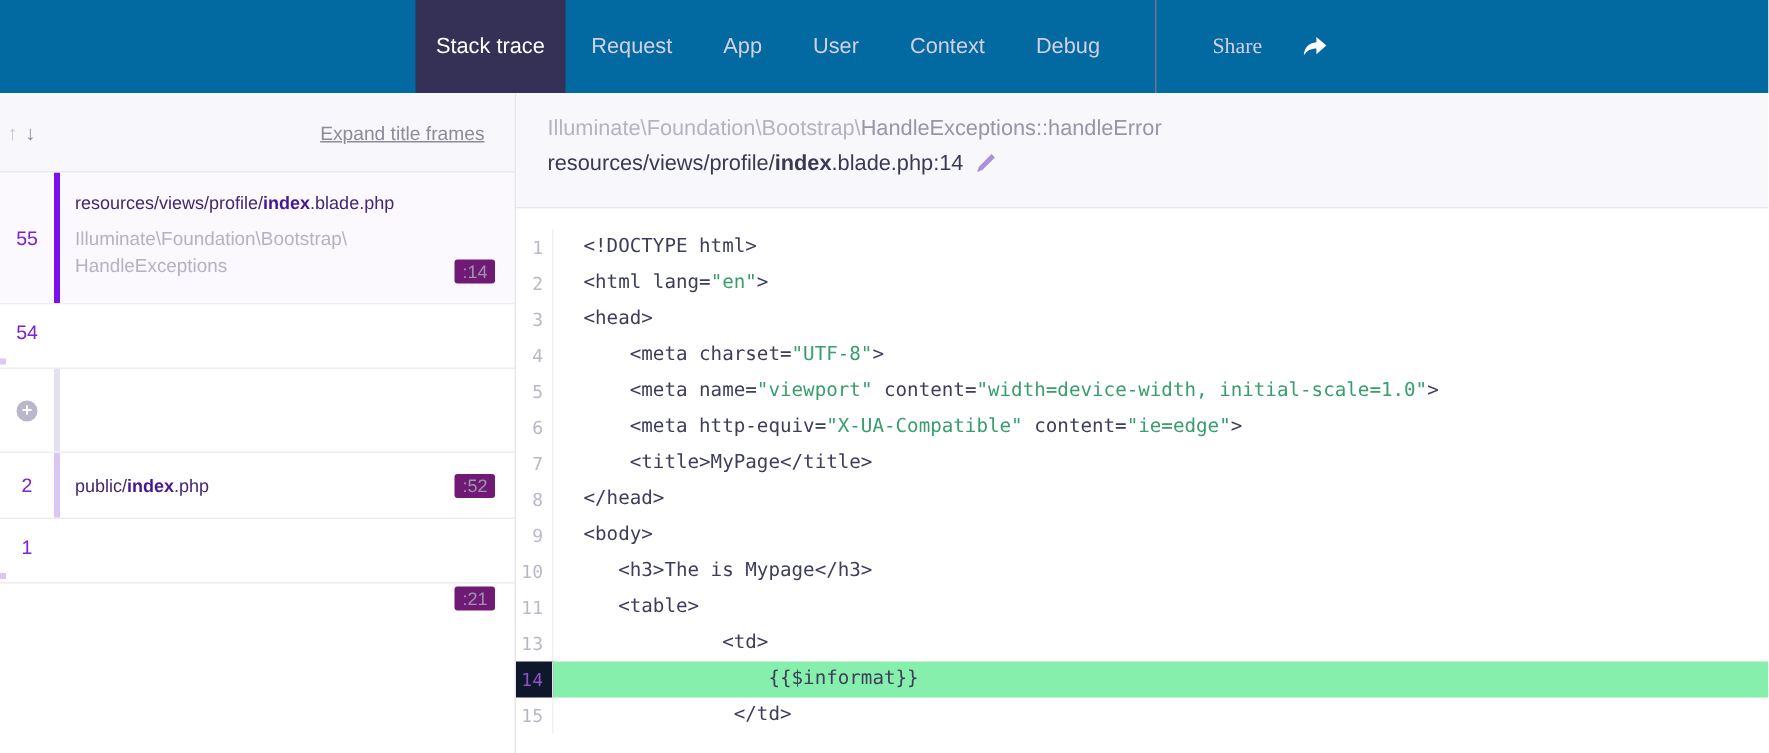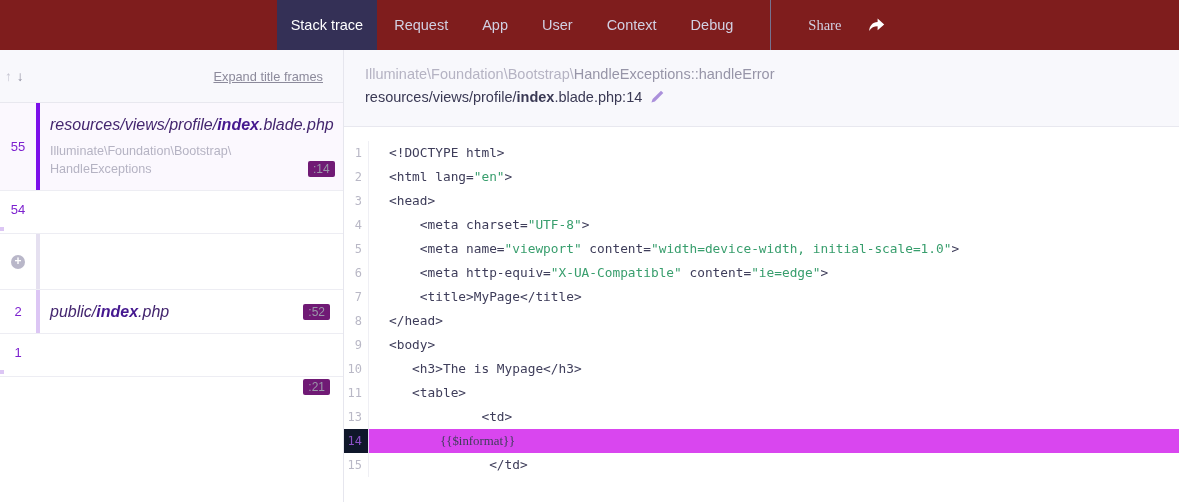--- a/index.html
+++ b/index.html
@@ -1,20 +1,20 @@
 <!DOCTYPE html>
 <html><head>
 <meta charset="utf-8">
 <style>
   * { margin:0; padding:0; box-sizing:border-box; }
   html,body { width:1179px; height:502px; overflow:hidden; background:#fff;
               font-family:"Liberation Sans", sans-serif; }
 
   
-  .topbar { height:50px; background:#7f1d1d; display:flex; justify-content:center;
+  .topbar { height:62px; background:#0369a1; display:flex; justify-content:center;
             align-items:stretch; }
   .tabs-group { display:flex; }
   .tab { display:flex; align-items:center; padding:0 17px; color:#d2d0e2;
          font-size:14.5px; cursor:pointer; white-space:nowrap; }
   .tab.active { background:#343056; color:#ffffff; padding:0 14px; }
   .tab-divider { width:1px; background:#75728f; margin:0 20px; }
   .share-btn { display:flex; align-items:center; gap:27px; padding:0 17px;
                color:#d2d0e2; font-size:14.5px; cursor:pointer;font-family:Liberation Serif, serif; }
   .share-btn svg { display:block; }
 
@@ -40,21 +40,21 @@
   .fnum { width:36px; flex:0 0 36px; display:flex; align-items:center;
           justify-content:center; color:#7d22cf; font-size:13px; }
   .faccent { width:4px; flex:0 0 4px; background:#dcc6f4; }
   .frame.selected .faccent { background:#7c10ea; }
   .frame.vendor .faccent { background:#e5e0f0; }
   .fcontent { flex:1; position:relative; padding:13px 14px 13px 10px; }
   .frame.kind-full { height:88px; }
   .frame.kind-compact { height:43px;flex-direction:column; }
   .frame.kind-file { height:44px; }
   .frame.kind-vendor { height:56px; }
-  .fpath { font-size:16px; color:#44266f;font-style:italic; }
+  .fpath { font-size:12px; color:#44266f; }
   .fpath b { font-weight:bold; color:#45188f; }
   .fclass { margin-top:9px; font-size:12.6px; line-height:1.42; color:#b5b3c3;
             max-width:215px; }
   .fbadge { position:absolute; right:13px; background:#701a75; color:#9a98a9;
             font-size:12px; padding:1px 5px; border-radius:2px; }
   .kind-full .fbadge { bottom:13px; }
   .kind-compact .fbadge, .kind-file .fbadge, .kind-vendor .fbadge {
             top:50%; transform:translateY(-50%); }
   .kind-compact .fcontent, .kind-file .fcontent { display:flex; align-items:center; }
   .kind-file .fpath { margin-top:0; }
@@ -76,21 +76,21 @@
   .pencil { margin-left:8px; cursor:pointer; display:inline-flex; }
 
   
   .code { flex:1; background:#fff; padding-top:14px; overflow:hidden;
           font-family:"DejaVu Sans Mono", monospace; font-size:12.8px; }
   .cline { display:flex; height:24px; line-height:24px; }
   .cnum { width:25px; flex:0 0 25px; text-align:right; padding-right:6px;
           color:#b9b8c6; font-size:12px; border-right:1px solid #efeff4; }
   .ccode { flex:1; white-space:pre; padding-left:20px; color:#3e3d5a; }
   .cline.hl .cnum { background:#0f172a; color:#8c50c8; border-right-color:#e9d8f5; }
-  .cline.hl .ccode { background:#d946ef;font-family:Liberation Serif, serif; }
+  .cline.hl .ccode { background:#86efac; }
   .tok-s { color:#389e6d; }
 </style>
 </head>
 <body>
 
 <div class="topbar">
   <div class="tabs-group">
       <div class="tab active">Stack trace</div>
       <div class="tab">Request</div>
       <div class="tab">App</div>

